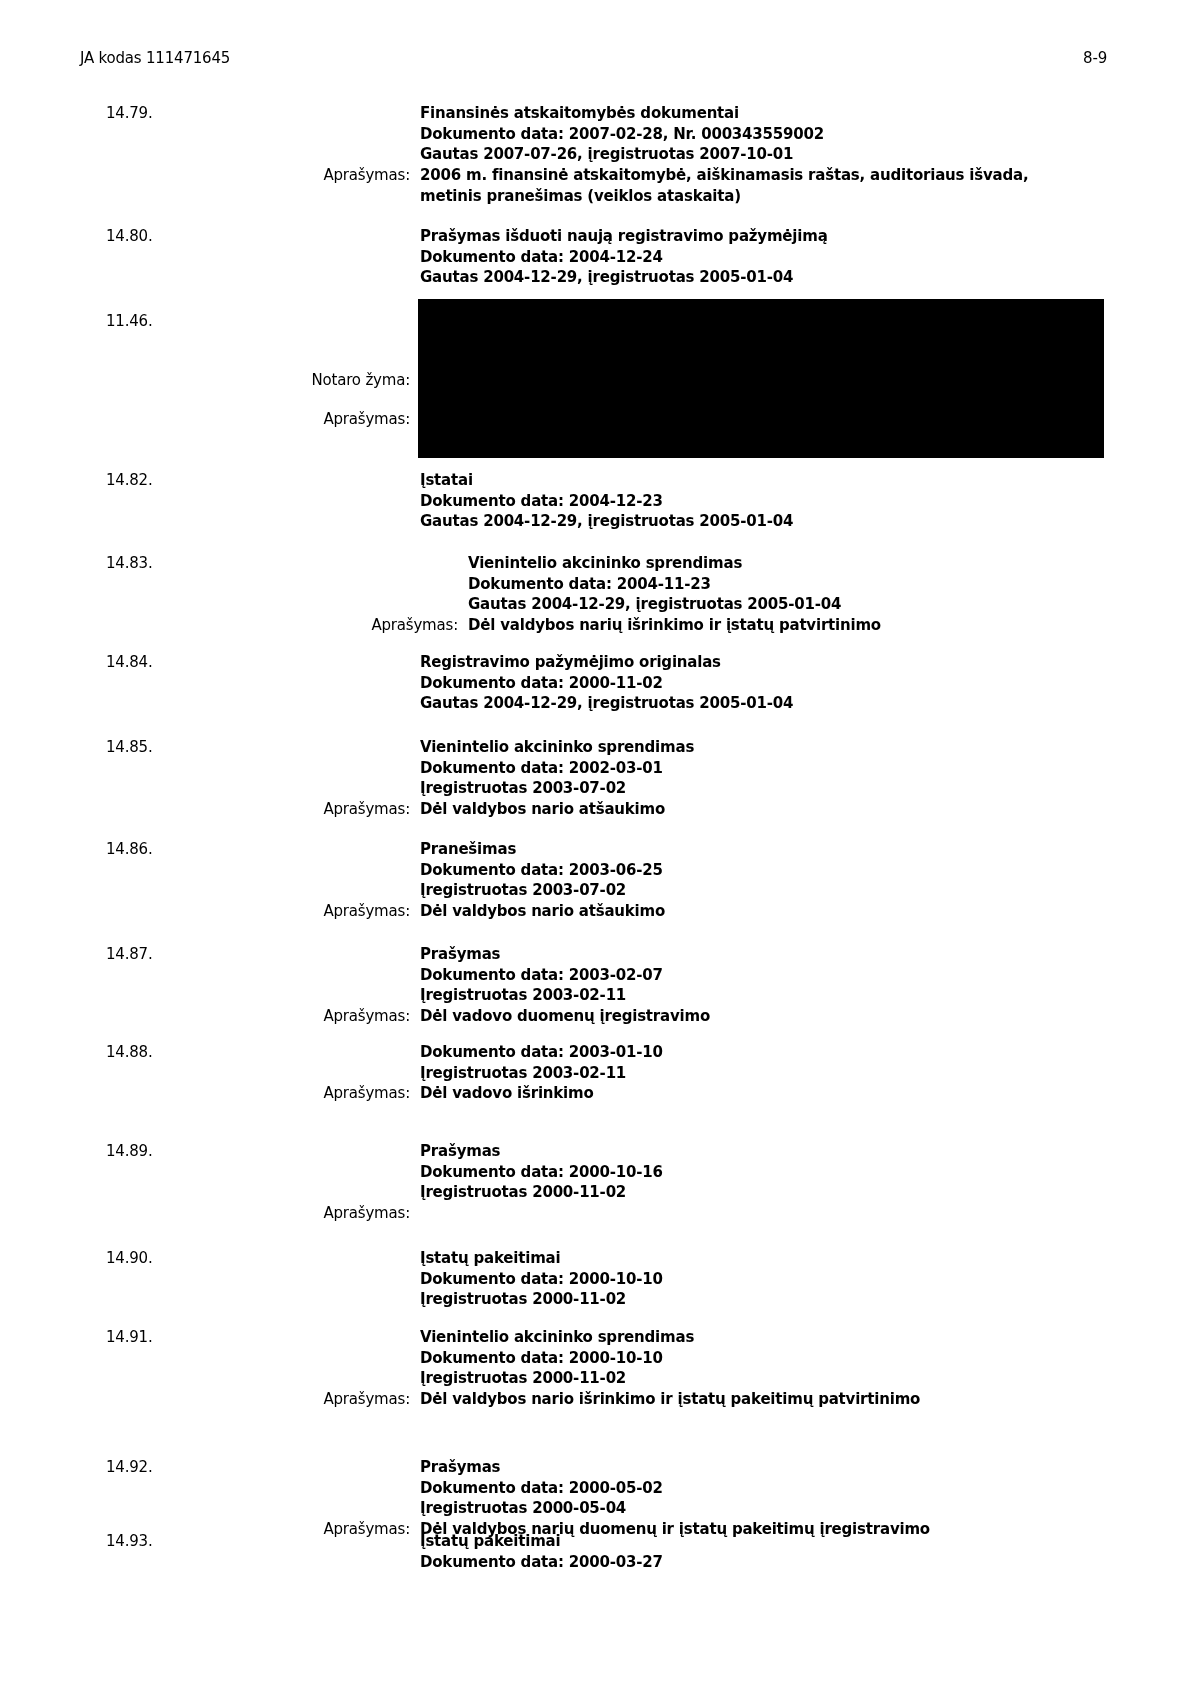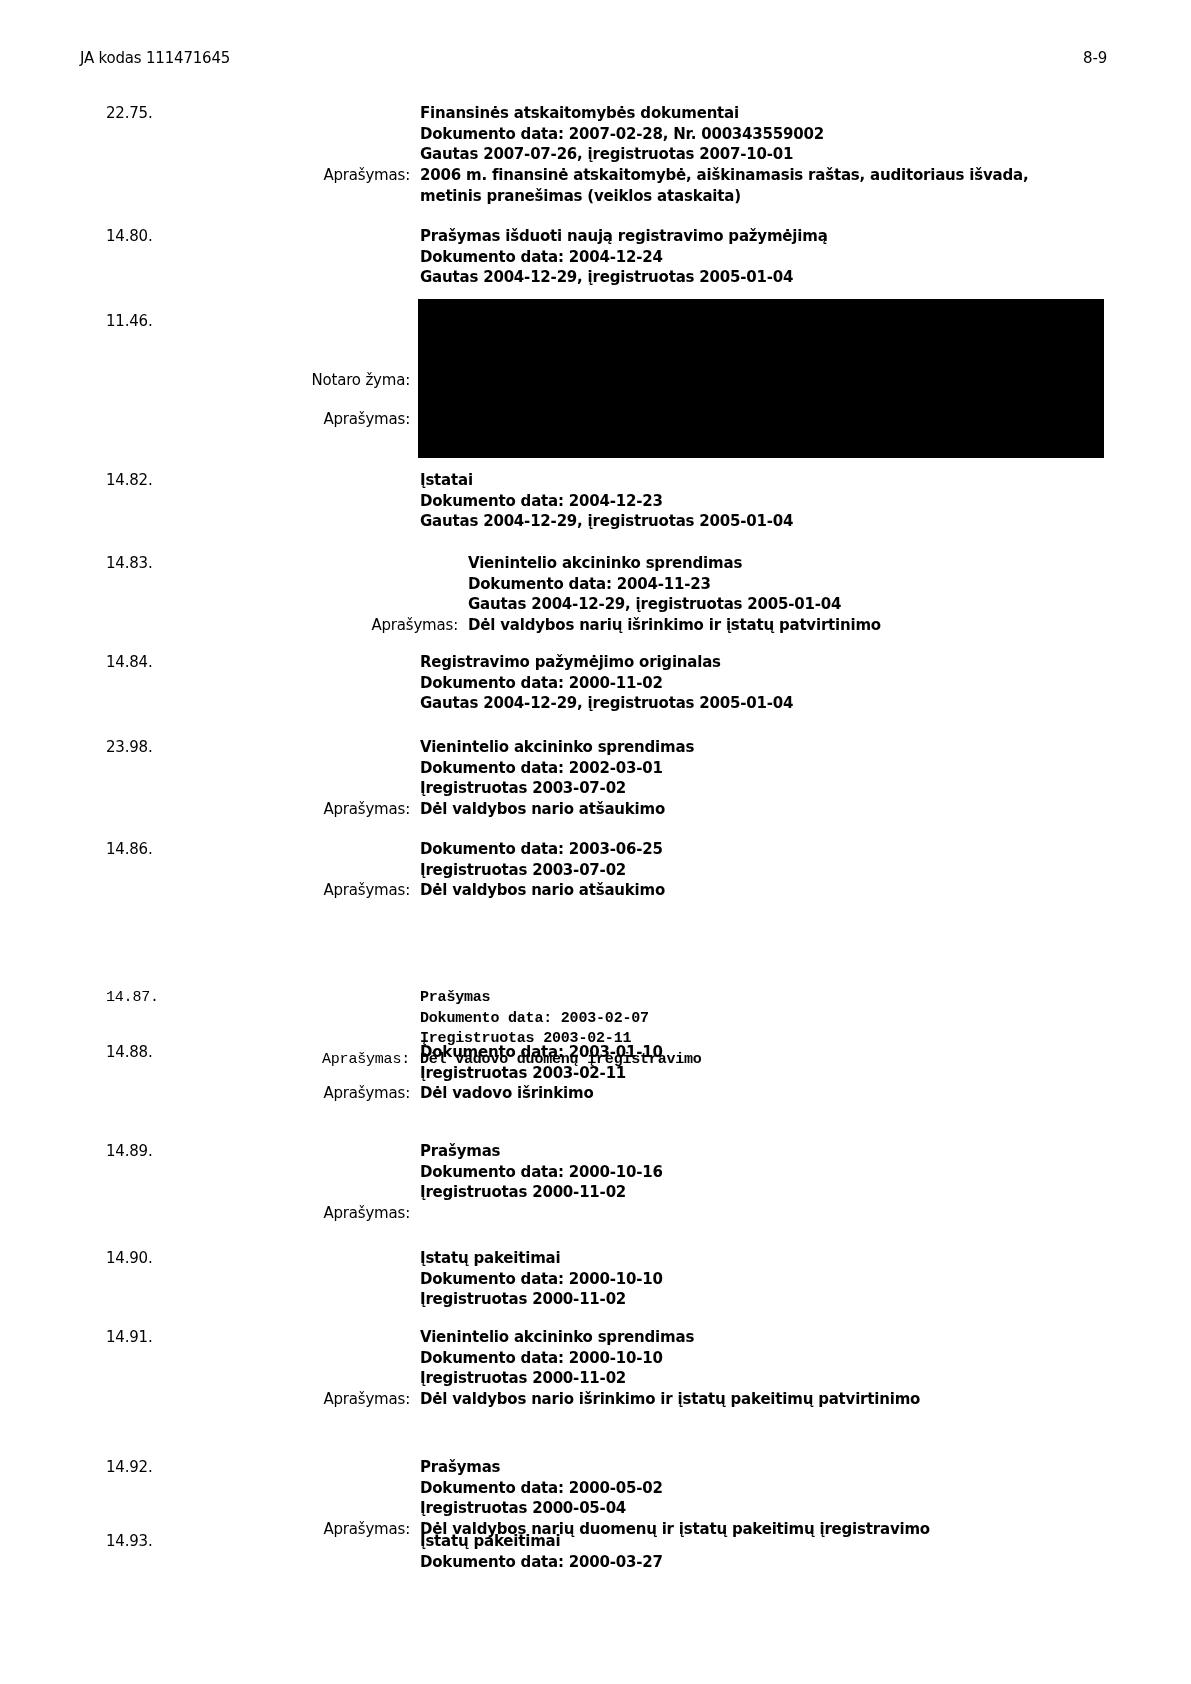--- a/index.html
+++ b/index.html
@@ -22,21 +22,21 @@
   .rlabel{position:absolute;left:0;width:410px;text-align:right;line-height:20.7px;white-space:nowrap;}
 </style>
 </head>
 <body>
 
 <div class="hdr hdr-left">JA kodas 111471645</div>
 <div class="hdr hdr-right">8-9</div>
 
 <div id="entries">
     <div class="entry" style="top: 103px;">
-      <span class="num">22.75.</span>
+      <span class="num">14.79.</span>
       <div class="line">
         <span class="content">Finansinės atskaitomybės dokumentai</span>
       </div>
       <div class="line">
         <span class="content">Dokumento data: 2007-02-28, Nr. 000343559002</span>
       </div>
       <div class="line">
         <span class="content">Gautas 2007-07-26, įregistruotas 2007-10-01</span>
       </div>
       <div class="line">
@@ -99,49 +99,52 @@
         <span class="content">Registravimo pažymėjimo originalas</span>
       </div>
       <div class="line">
         <span class="content">Dokumento data: 2000-11-02</span>
       </div>
       <div class="line">
         <span class="content">Gautas 2004-12-29, įregistruotas 2005-01-04</span>
       </div>
     </div>
     <div class="entry" style="top: 737px;">
-      <span class="num">23.98.</span>
+      <span class="num">14.85.</span>
       <div class="line">
         <span class="content">Vienintelio akcininko sprendimas</span>
       </div>
       <div class="line">
         <span class="content">Dokumento data: 2002-03-01</span>
       </div>
       <div class="line">
         <span class="content">Įregistruotas 2003-07-02</span>
       </div>
       <div class="line">
         <span class="label">Aprašymas:</span>
         <span class="content">Dėl valdybos nario atšaukimo</span>
       </div>
     </div>
     <div class="entry" style="top: 839px;">
       <span class="num">14.86.</span>
       <div class="line">
+        <span class="content">Pranešimas</span>
+      </div>
+      <div class="line">
         <span class="content">Dokumento data: 2003-06-25</span>
       </div>
       <div class="line">
         <span class="content">Įregistruotas 2003-07-02</span>
       </div>
       <div class="line">
         <span class="label">Aprašymas:</span>
         <span class="content">Dėl valdybos nario atšaukimo</span>
       </div>
     </div>
-    <div class="entry" style="top: 988px; font-family: Liberation Mono, monospace;">
+    <div class="entry" style="top: 944px;">
       <span class="num">14.87.</span>
       <div class="line">
         <span class="content">Prašymas</span>
       </div>
       <div class="line">
         <span class="content">Dokumento data: 2003-02-07</span>
       </div>
       <div class="line">
         <span class="content">Įregistruotas 2003-02-11</span>
       </div>

